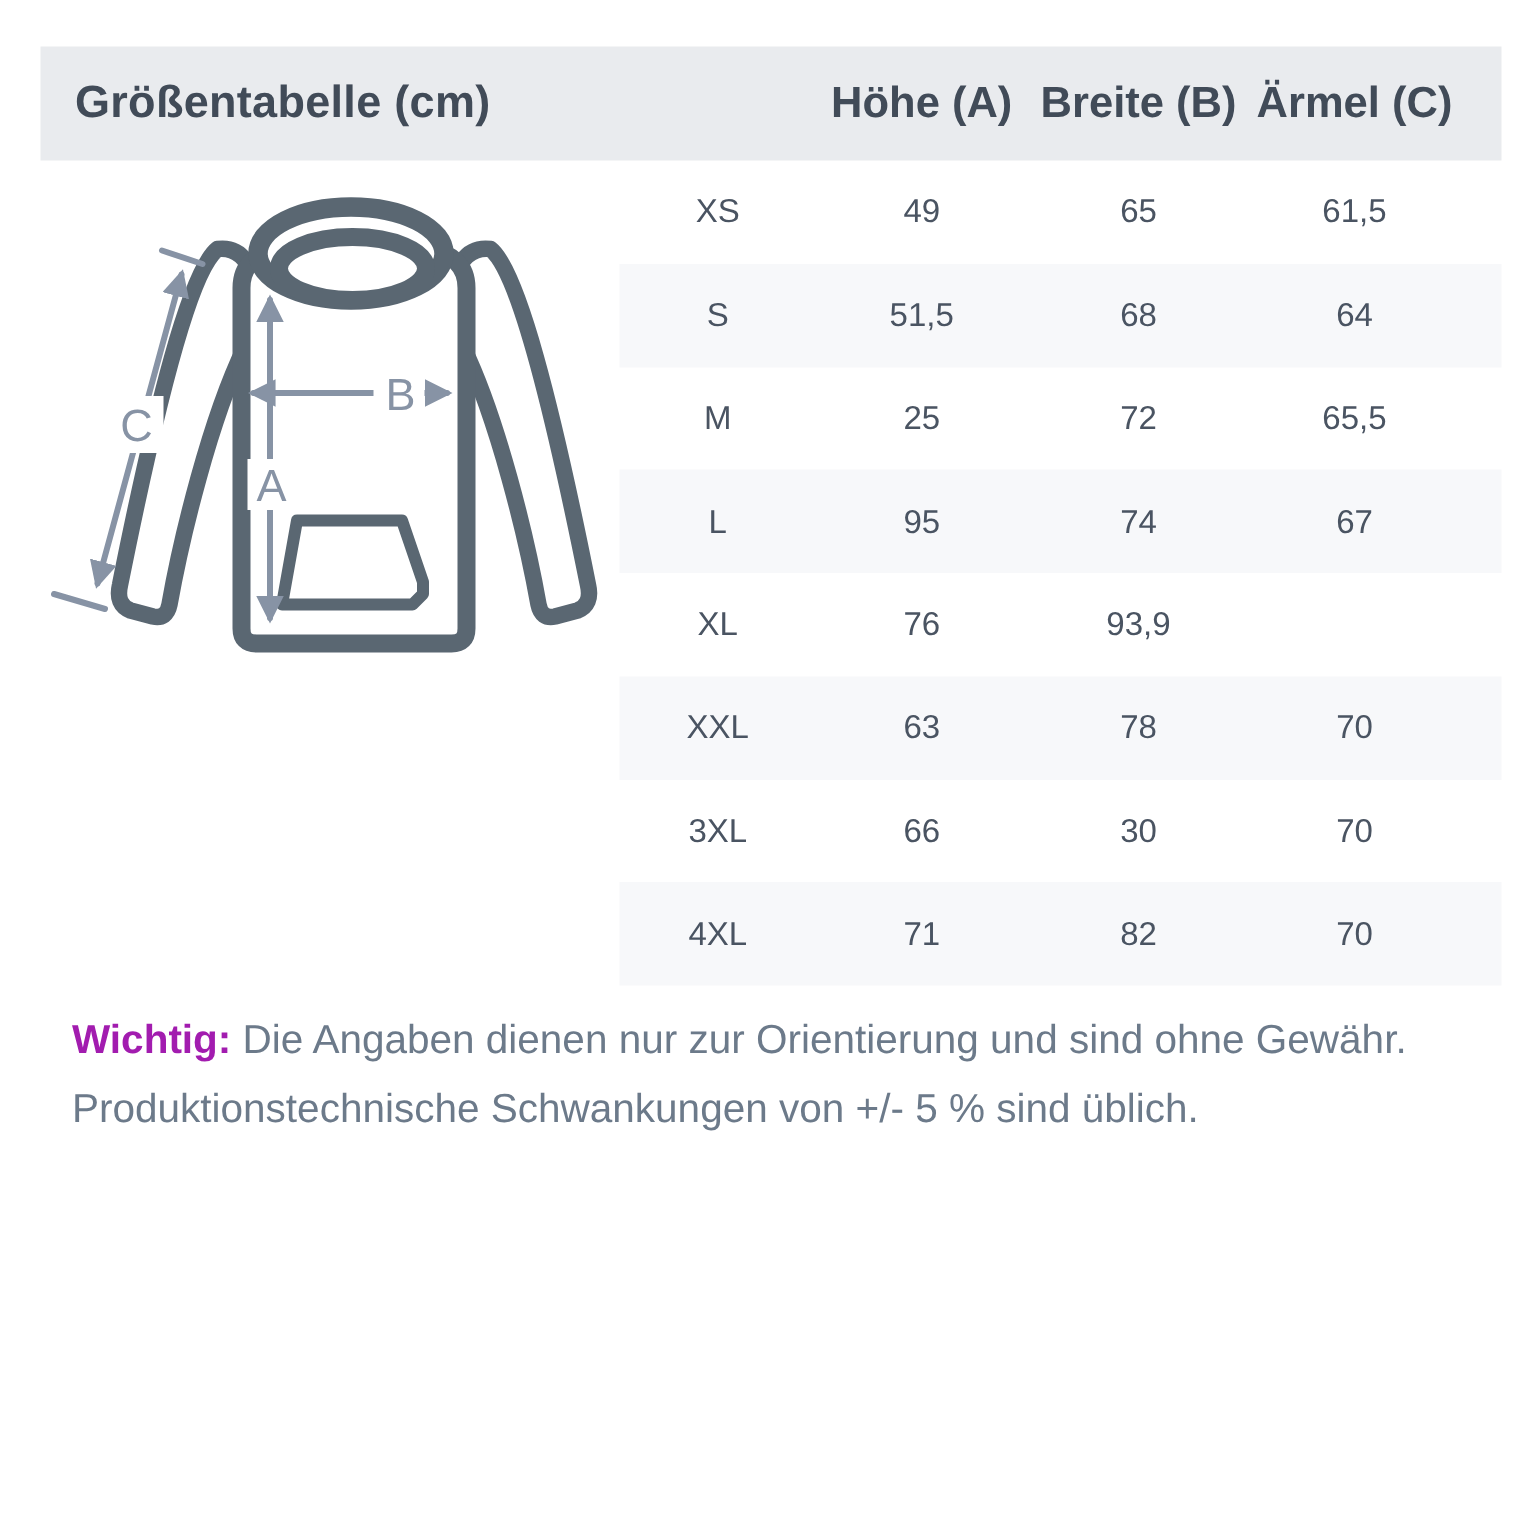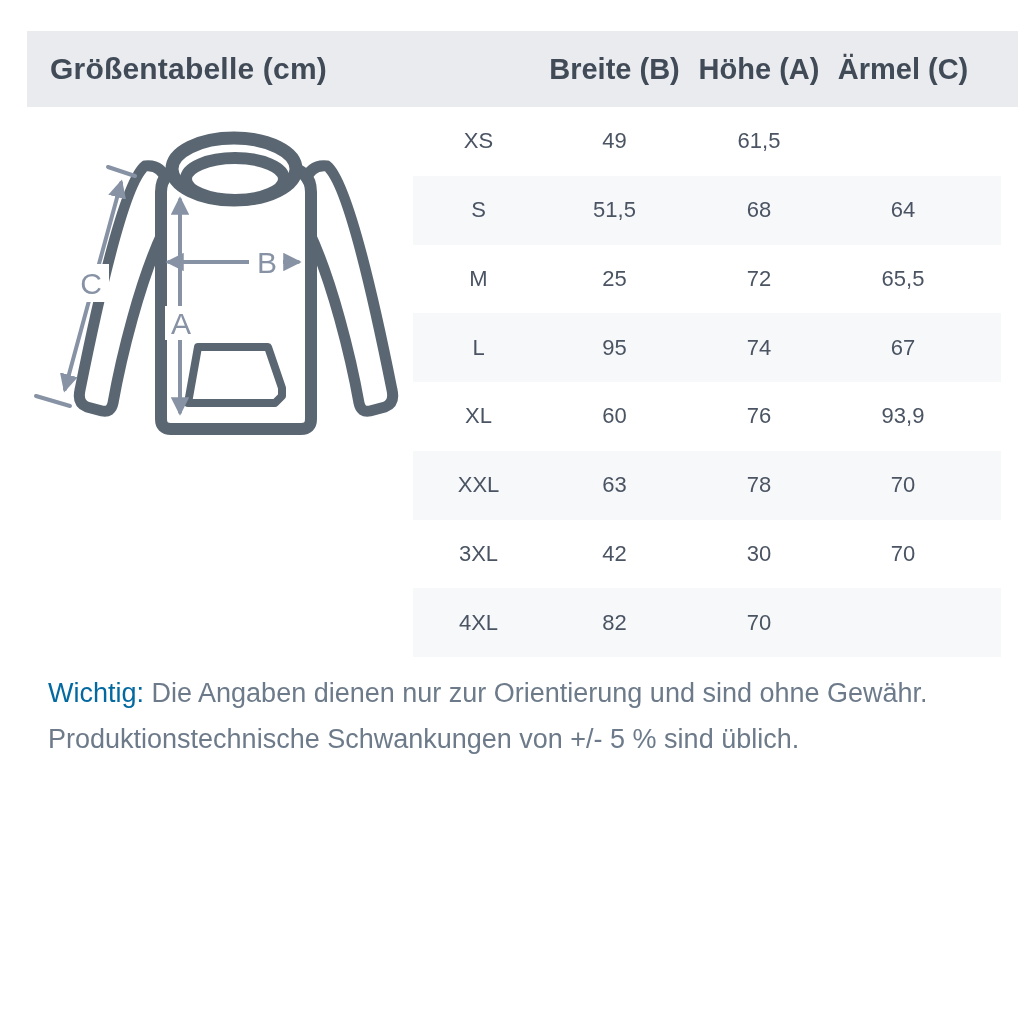--- a/index.html
+++ b/index.html
@@ -1,20 +1,20 @@
 <!DOCTYPE html>
 <html><head>
 <meta charset="utf-8">
 <style>
   html,body{margin:0;padding:0;background:#ffffff;}
   .page{position:relative;width:1024px;height:1024px;background:#ffffff;overflow:hidden;
         font-family:"Liberation Sans",sans-serif;}
 
   
-  .band{position:absolute;left:27px;top:31px;width:974px;height:76px;background:#e9ebee;padding-left:17px;}
+  .band{position:absolute;left:27px;top:31px;width:974px;height:76px;background:#e9ebee;}
   .band .title{position:absolute;left:23px;top:0;height:100%;display:flex;align-items:center;
         font-size:30px;font-weight:700;color:#414b58;letter-spacing:.2px;}
   .band-cols{position:absolute;left:386px;top:0;width:588px;height:100%;
         display:grid;grid-template-columns:131px 141px 148px 140px;
         box-sizing:border-box;padding-right:28px;}
   .band-col{display:flex;align-items:center;justify-content:center;
         font-size:29px;font-weight:700;color:#414b58;white-space:nowrap;}
 
   
   .size-table{position:absolute;left:413px;top:107px;width:588px;}
@@ -27,41 +27,42 @@
   
   .diagram{position:absolute;left:30px;top:120px;width:380px;height:340px;}
   .outline{fill:#ffffff;stroke:#5a6772;stroke-linejoin:round;stroke-linecap:round;}
   .measure{stroke:#8793a5;fill:none;stroke-width:4;stroke-linecap:round;}
   .mlabel{fill:#8793a5;font-size:30px;font-family:"Liberation Sans",sans-serif;text-anchor:middle;}
   .mgap{fill:#ffffff;stroke:none;}
 
   
   .note{position:absolute;left:48px;top:670px;width:935px;
         font-size:27px;line-height:46px;color:#6c7a8a;}
-  .note strong{font-weight:400;color:#0369a1;}
+  .note strong{font-weight:700;color:#a21caf;}
 </style>
 </head>
 <body>
 
 <div class="page">
 
   <div class="band">
     <div class="title">Größentabelle (cm)</div>
     <div class="band-cols">
       <div class="band-col"></div>
+      <div class="band-col">Höhe (A)</div>
       <div class="band-col">Breite (B)</div>
-      <div class="band-col">Höhe (A)</div>
       <div class="band-col">Ärmel (C)</div>
     </div>
   </div>
 
   <div class="size-table">
       <div class="trow">
       <div class="tcell">XS</div>
       <div class="tcell">49</div>
+      <div class="tcell">65</div>
       <div class="tcell">61,5</div>
     </div>
       <div class="trow">
       <div class="tcell">S</div>
       <div class="tcell">51,5</div>
       <div class="tcell">68</div>
       <div class="tcell">64</div>
     </div>
       <div class="trow">
       <div class="tcell">M</div>
@@ -70,38 +71,38 @@
       <div class="tcell">65,5</div>
     </div>
       <div class="trow">
       <div class="tcell">L</div>
       <div class="tcell">95</div>
       <div class="tcell">74</div>
       <div class="tcell">67</div>
     </div>
       <div class="trow">
       <div class="tcell">XL</div>
-      <div class="tcell">60</div>
       <div class="tcell">76</div>
       <div class="tcell">93,9</div>
     </div>
       <div class="trow">
       <div class="tcell">XXL</div>
       <div class="tcell">63</div>
       <div class="tcell">78</div>
       <div class="tcell">70</div>
     </div>
       <div class="trow">
       <div class="tcell">3XL</div>
-      <div class="tcell">42</div>
+      <div class="tcell">66</div>
       <div class="tcell">30</div>
       <div class="tcell">70</div>
     </div>
       <div class="trow">
       <div class="tcell">4XL</div>
+      <div class="tcell">71</div>
       <div class="tcell">82</div>
       <div class="tcell">70</div>
     </div>
     </div>
 
   <svg class="diagram" viewBox="0 0 380 340">
     <defs>
       <marker id="ah" viewBox="0 0 10 10" refX="8" refY="5" markerWidth="4.6" markerHeight="4.6" orient="auto-start-reverse">
         <path d="M0,0 L10,5 L0,10 Z" fill="#8793a5"></path>
       </marker>

